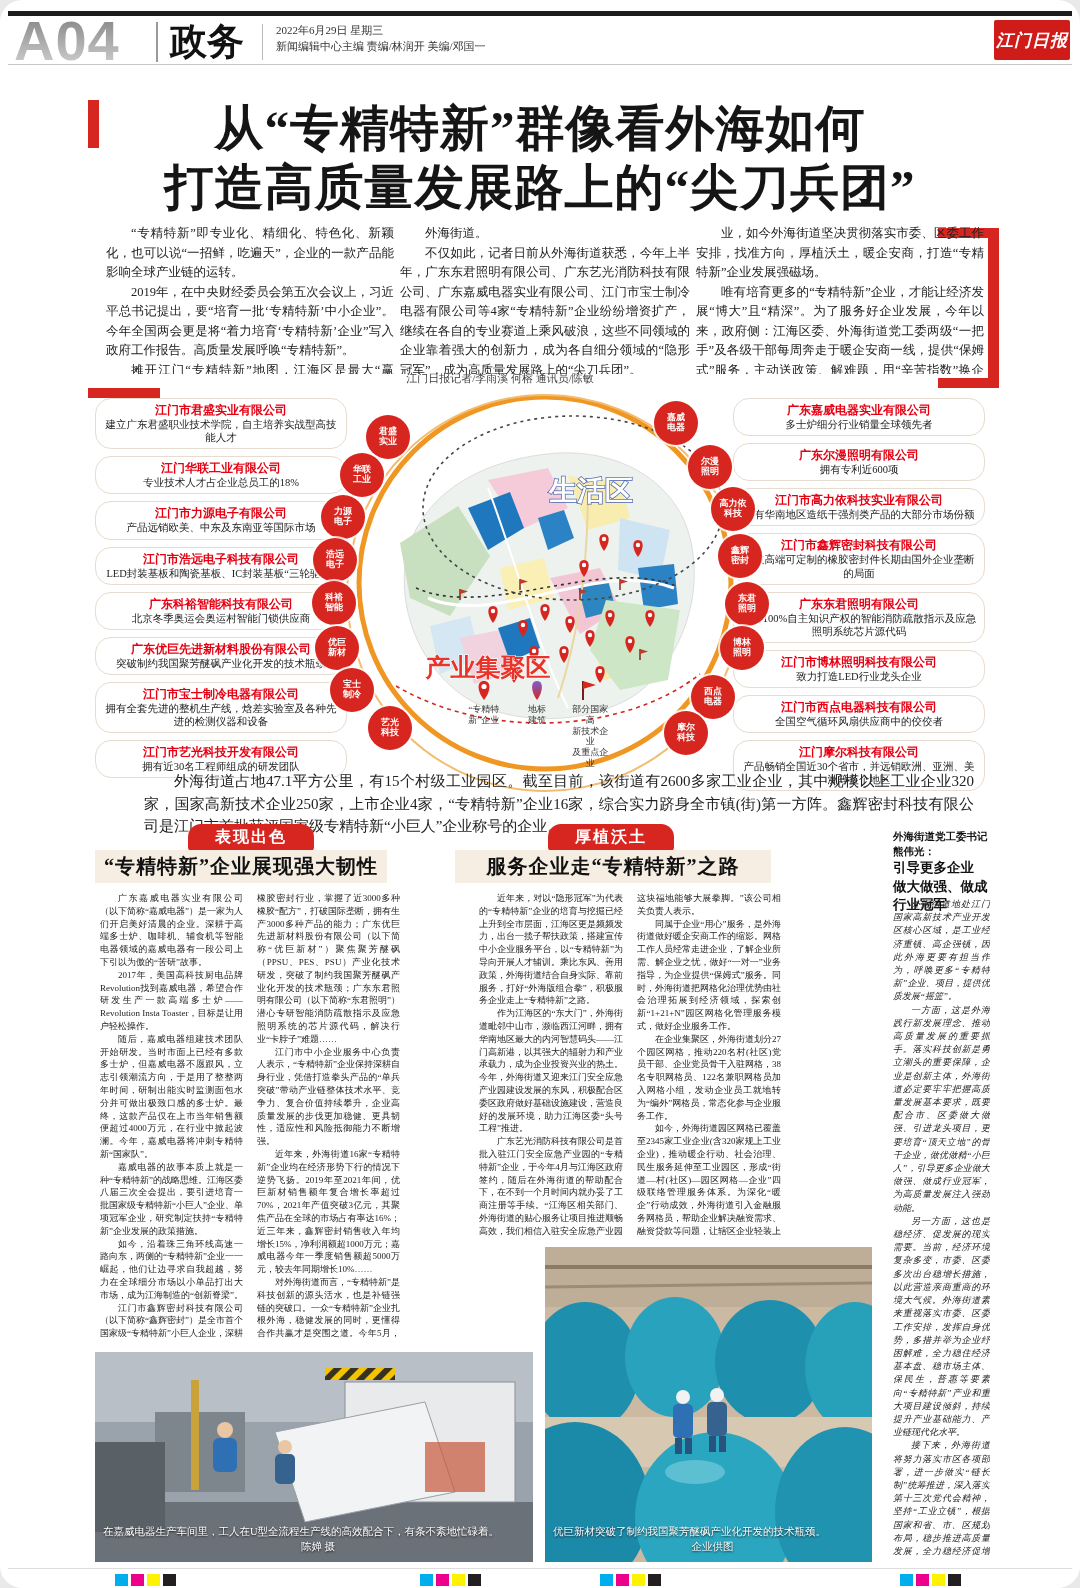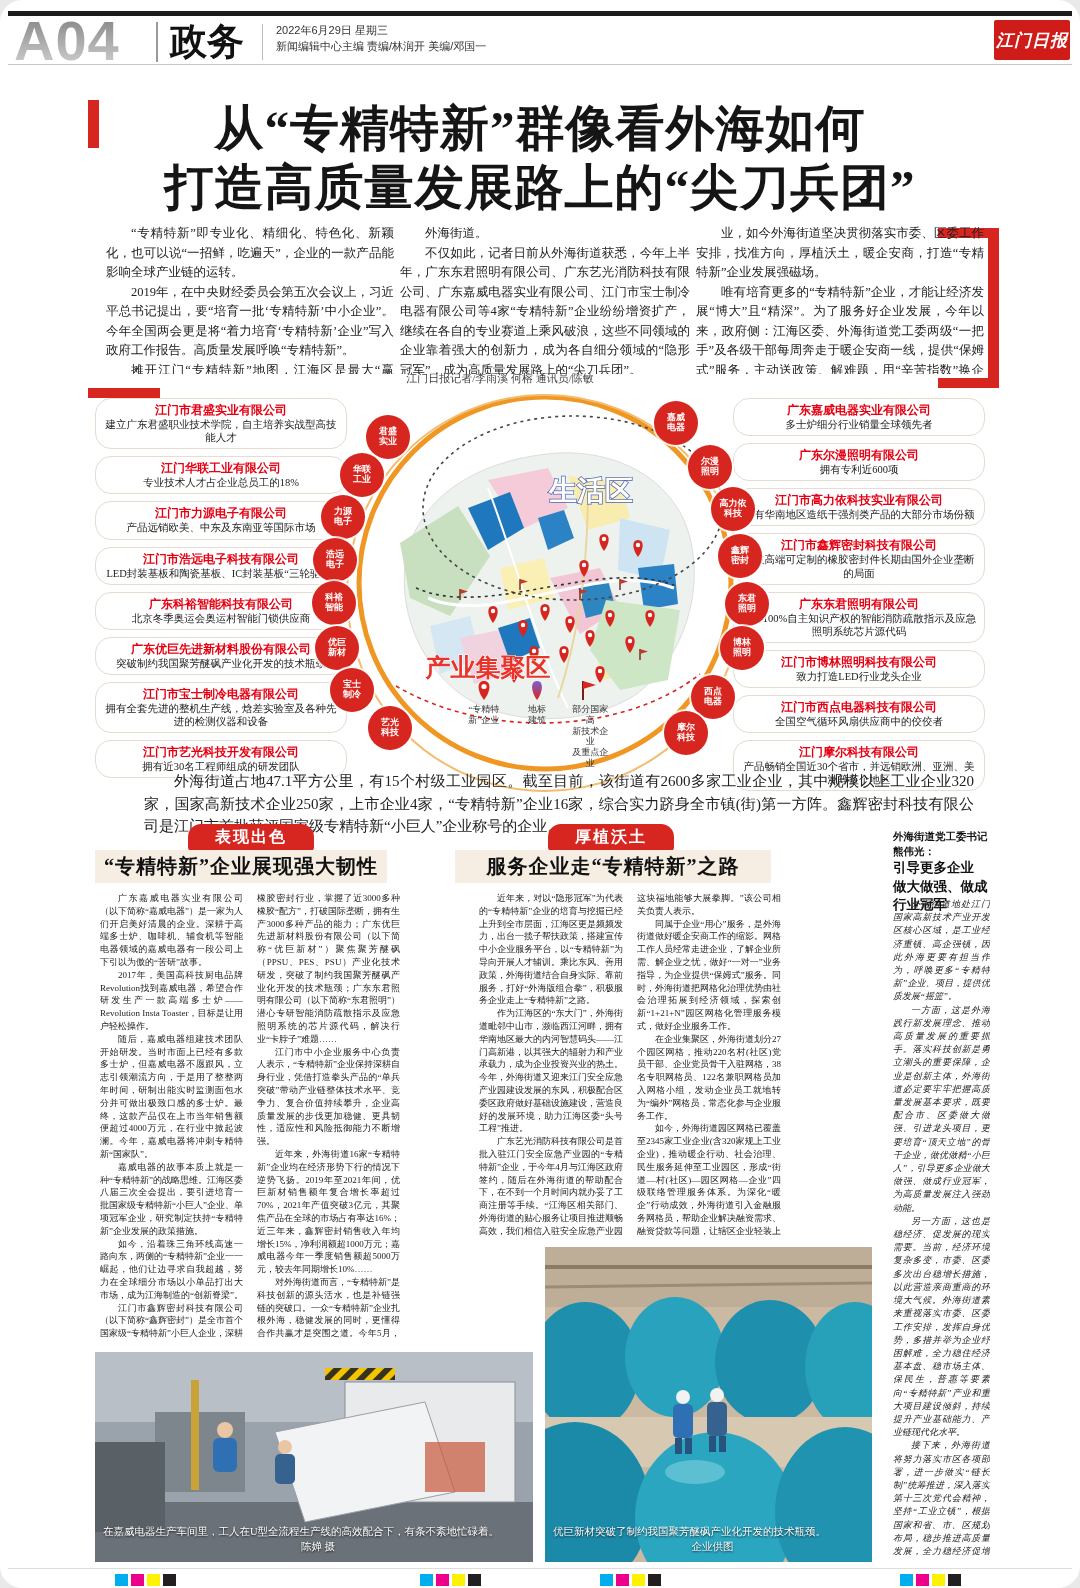--- a/index.html
+++ b/index.html
@@ -7,21 +7,21 @@
         font-family:"Liberation Serif","DejaVu Serif",serif;color:#1a1a1a;border-radius:22px;}
   
   .top-rule{position:absolute;left:8px;right:8px;top:11px;height:5px;background:#1c1c1c;}
   .head-rule{position:absolute;left:8px;right:8px;top:64px;height:1px;background:#c7c7c7;}
   .pageno{position:absolute;left:14px;top:8px;font-family:"Liberation Sans",sans-serif;
           font-size:56px;font-weight:700;letter-spacing:1px;
           background:linear-gradient(#7a7a7a,#d9d9d9);-webkit-background-clip:text;background-clip:text;color:transparent;}
   .mh-div1{position:absolute;left:156px;top:22px;width:2px;height:40px;background:#9a9a9a;}
   .section-title{position:absolute;left:170px;top:17px;font-size:37px;font-weight:900;color:#111;}
   .mh-div2{position:absolute;left:262px;top:24px;width:1px;height:36px;background:#bbb;}
-  .dateline{position:absolute;left:276px;top:22px;font-family:Liberation Sans, sans-serif;
+  .dateline{position:absolute;left:276px;top:22px;font-family:Liberation Serif, serif;
             font-size:11px;line-height:16px;color:#333;}
   .paper-logo{position:absolute;right:10px;top:20px;width:76px;height:40px;background:#cf1c19;
               color:#fff;display:flex;align-items:center;justify-content:center;
               font-size:17px;font-weight:900;font-style:italic;letter-spacing:1px;border-radius:2px;}
   
   .headline{position:absolute;left:0;right:0;text-align:center;font-weight:900;color:#151515;letter-spacing:1px;}
   .hl1{top:96px;font-size:49px;}
   .hl2{top:155px;font-size:49px;}
   .redbar{position:absolute;background:#d7261f;}
   

